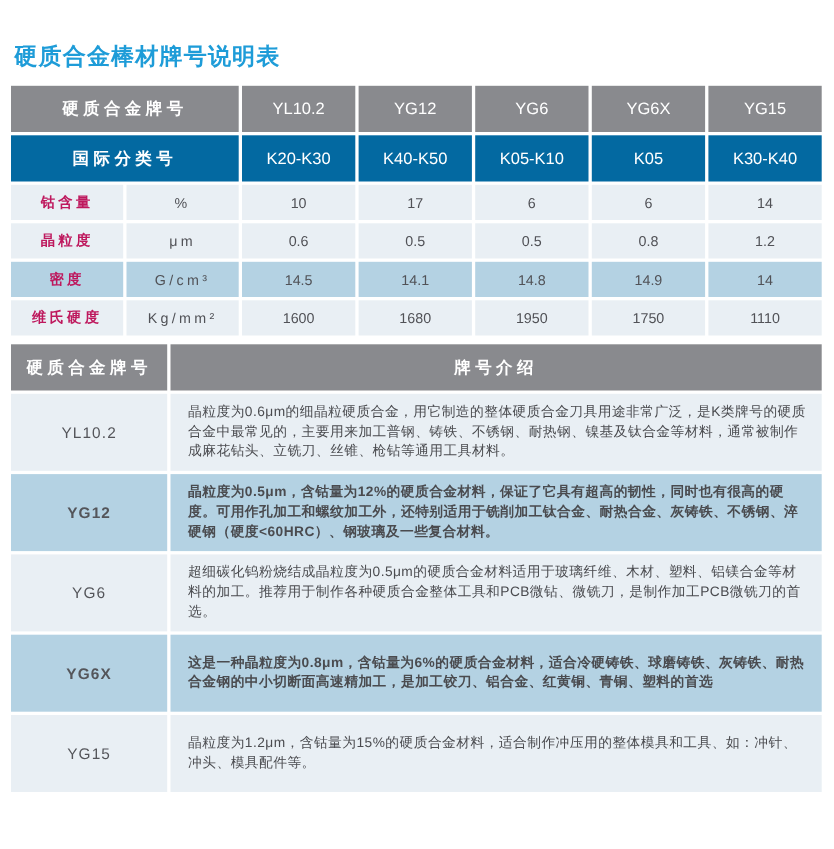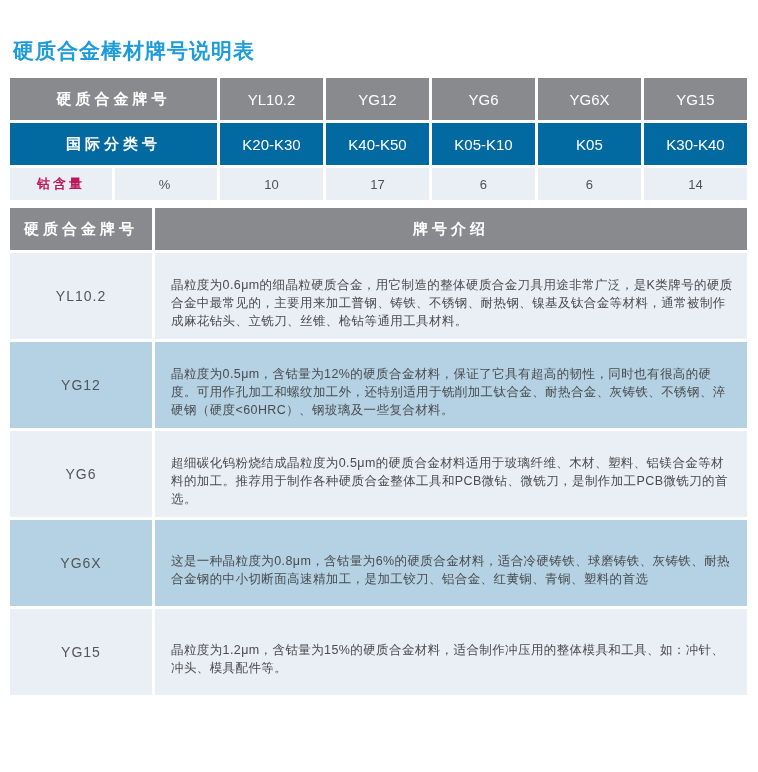--- a/index.html
+++ b/index.html
@@ -38,27 +38,27 @@
   .spec tr.hrow2 td{height:40px;background:#0369a1;color:#ffffff;font-size:15px;}
   .spec td.hlabel{font-weight:bold;letter-spacing:4px;}
   .spec tr.light td{background:#e9eff4;}
   .spec tr.blue td{background:#b4d2e3;}
   .spec td.rlabel{font-weight:bold;letter-spacing:3px;color:#be185d;}
   .spec td.runit{letter-spacing:3px;}
   
   .intro td{font-size:13px;}
   .intro tr.hrow1 td{height:40px;background:#898a8e;color:#ffffff;font-size:15px;font-weight:bold;letter-spacing:4px;}
   .intro tr.light td{background:#e9eff4;}
-  .intro tr.blue td{background:#b4d2e3;}
+  .intro tr.blue td{background:#b4d2e3;font-weight:bold;}
   .intro td.grade{width:142px;font-size:14px;color:#54555a;letter-spacing:1px;}
   .intro td.desc{
     height:58px;
     text-align:left;
     vertical-align:middle;
-    padding:22px 14px 6px 16px;
+    padding:6px 14px 6px 16px;
     font-size:12.5px;
     line-height:1.42;
     color:#4a4b4f;
     letter-spacing:0.4px;
   }
   .next-strip{
     position:absolute;
     left:228px;bottom:0;
     width:432px;height:5px;
     background:#9b9b9f;
@@ -101,20 +101,47 @@
 
       <tr class="light">
         <td class="rlabel">钴含量</td>
         <td class="runit">%</td>
         <td>10</td>
         <td>17</td>
         <td>6</td>
         <td>6</td>
         <td>14</td>
       </tr>
+      <tr class="light">
+        <td class="rlabel">晶粒度</td>
+        <td class="runit">μm</td>
+        <td>0.6</td>
+        <td>0.5</td>
+        <td>0.5</td>
+        <td>0.8</td>
+        <td>1.2</td>
+      </tr>
+      <tr class="blue">
+        <td class="rlabel">密度</td>
+        <td class="runit">G/cm³</td>
+        <td>14.5</td>
+        <td>14.1</td>
+        <td>14.8</td>
+        <td>14.9</td>
+        <td>14</td>
+      </tr>
+      <tr class="light">
+        <td class="rlabel">维氏硬度</td>
+        <td class="runit">Kg/mm²</td>
+        <td>1600</td>
+        <td>1680</td>
+        <td>1950</td>
+        <td>1750</td>
+        <td>1110</td>
+      </tr>
     </tbody>
   </table>
 
   <table class="intro" style="margin-top:2px;">
     <colgroup>
       <col style="width:142px">
         <col>
     </colgroup>
     <tbody>
       <tr class="hrow1">

